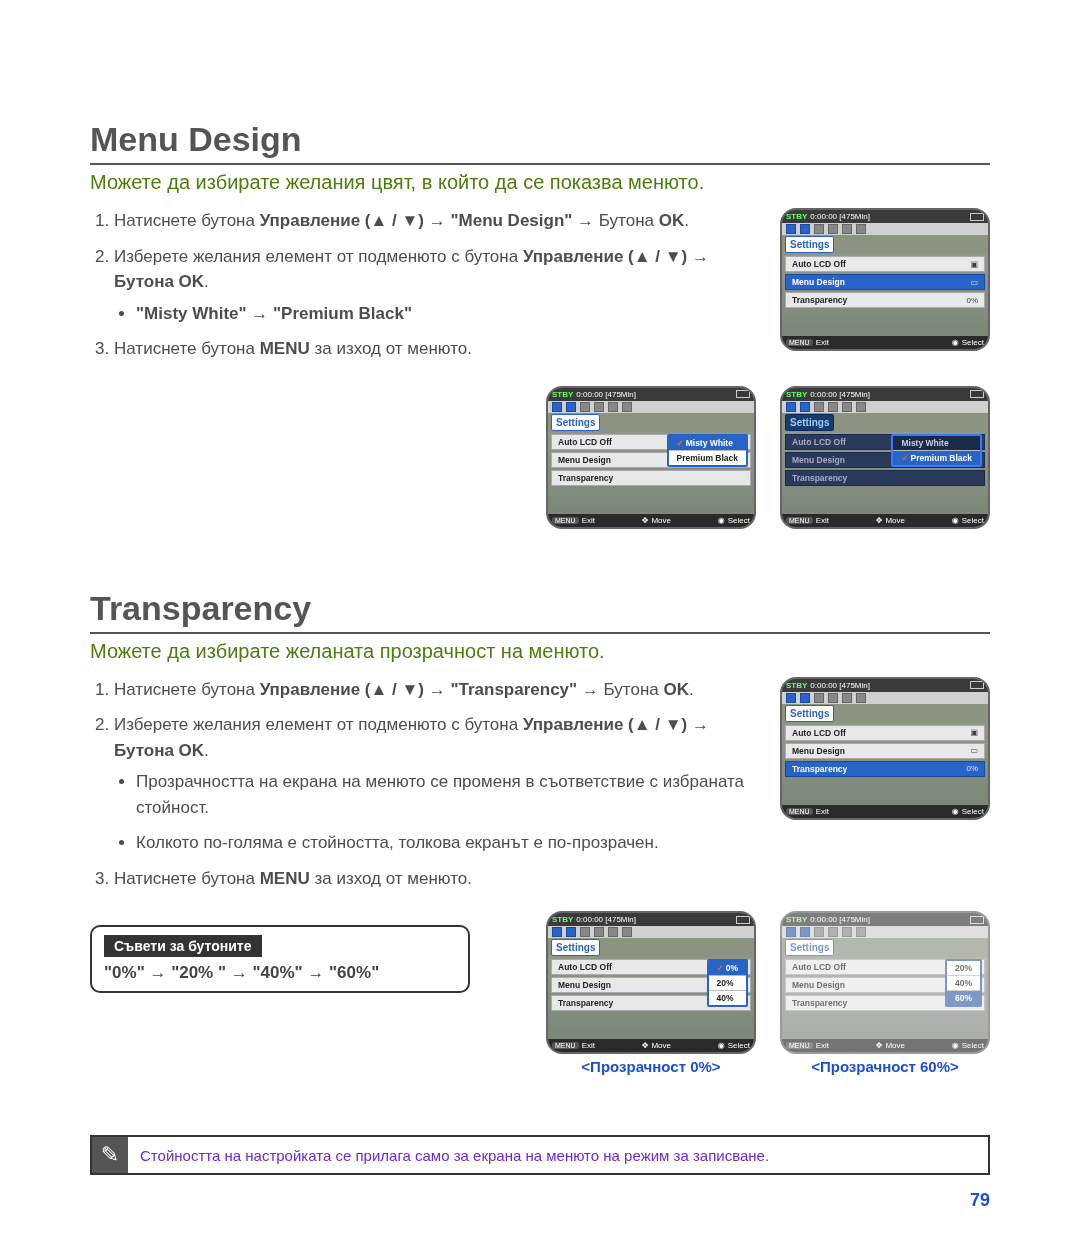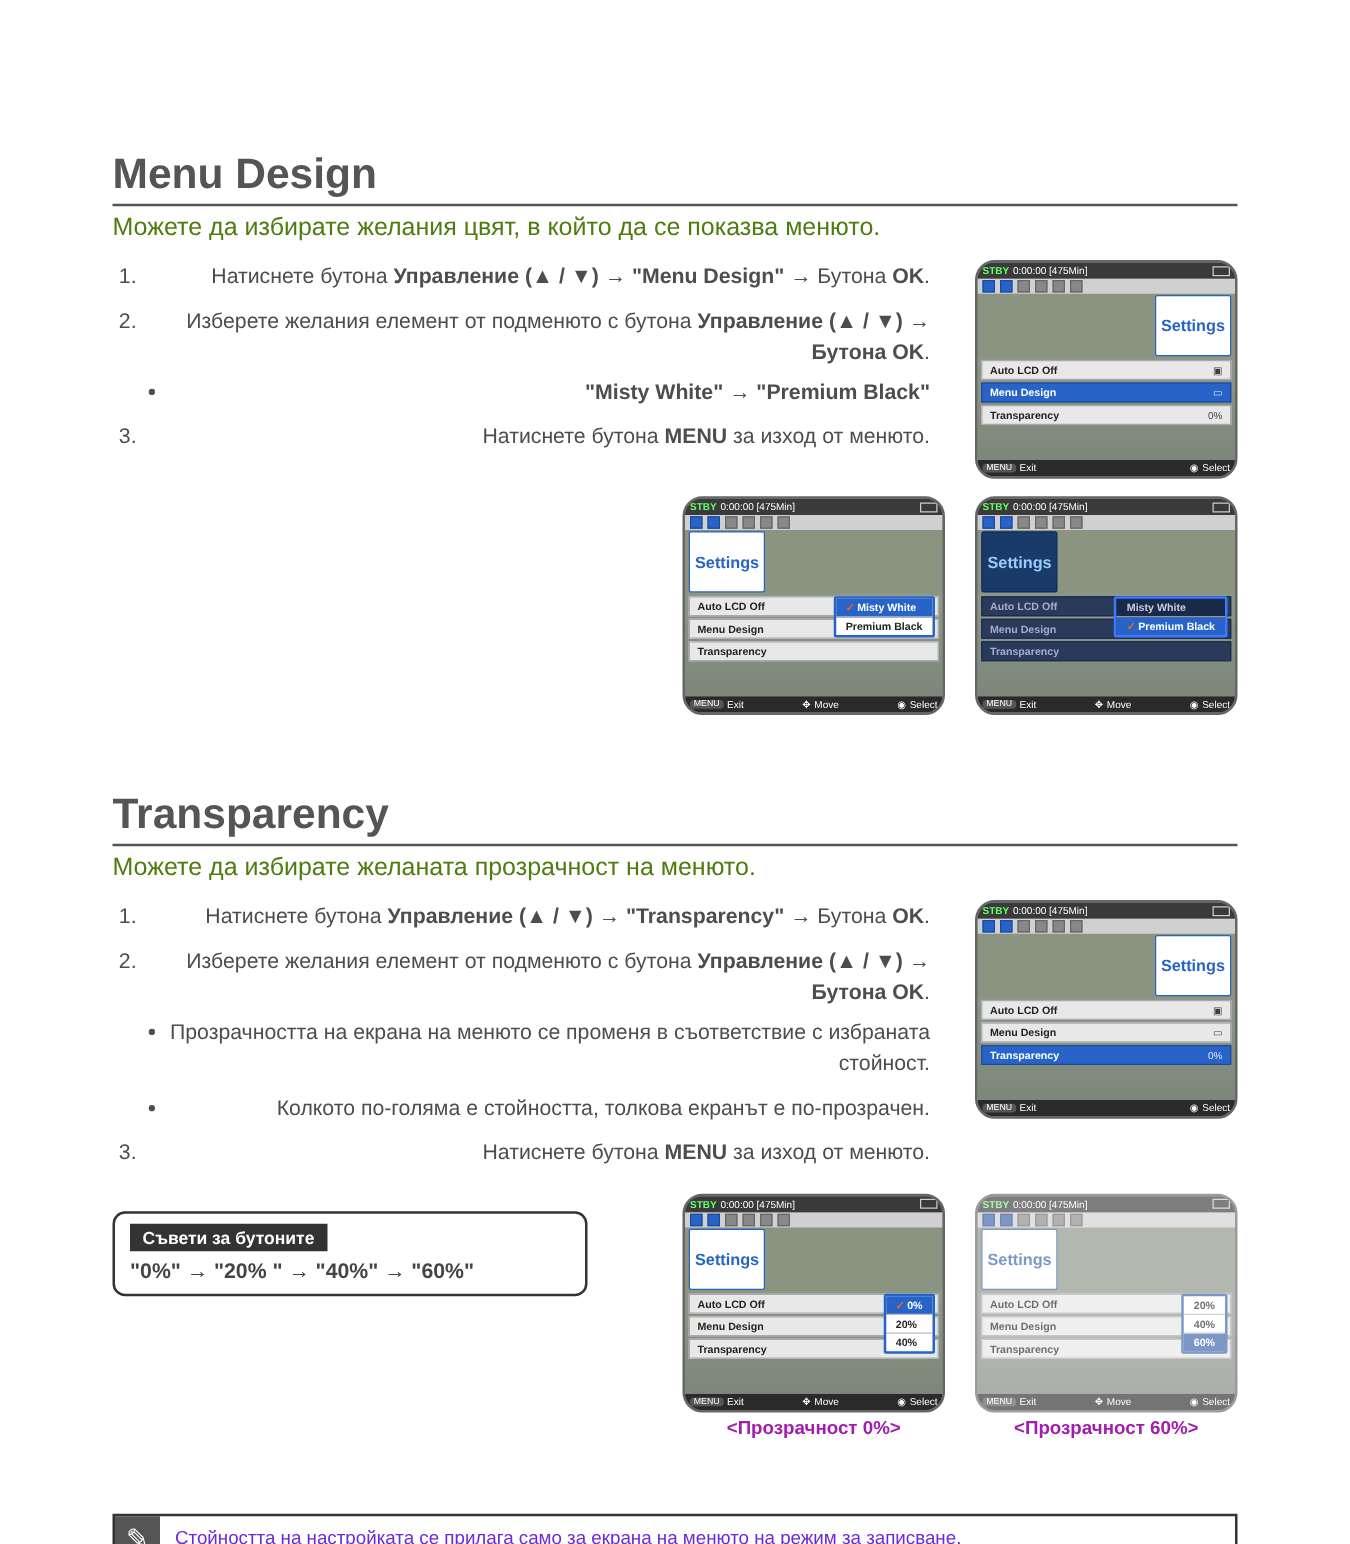--- a/index.html
+++ b/index.html
@@ -22,21 +22,20 @@
   }
   .intro {
     font-size: 20px;
     color: #4d7c0f;
     margin: 6px 0 14px 0;
   }
   .content-row {
     display: flex;
     align-items: flex-start;
     gap: 36px;
-    text-align: right;
   }
   ol.steps {
     margin: 0;
     padding-left: 24px;
     font-size: 17px;
     color: #4d4d4d;
     flex: 1;
   }
   ol.steps li { margin-bottom: 10px; line-height: 1.5; }
   .b { font-weight: bold; }
@@ -79,22 +78,22 @@
     font-size: 8px;
     color: #333;
   }
   .cam-row2 .iconbox { width:10px; height:10px; background:#2864c8; border:1px solid #1a4a9c; }
   .cam-row2 .iconbox.g { background:#888; border-color:#666; }
   .cam-settings {
     background: #fff;
     color: #2864c8;
     font-weight: bold;
     border: 1px solid #2864c8;
-    font-size: 13px;
-    padding: 16px 4px;
+    font-size: 10px;
+    padding: 2px 4px;
     margin: 1px 3px;
     display: inline-block;
     border-radius: 2px;
   }
   .cam-body { position: relative; height: 82px; background: linear-gradient(#8d978a,#7c8779); }
   .menu-list {
     position: absolute; left: 3px; top: 2px; right: 3px;
   }
   .menu-item {
     background: #e8e8e8;
@@ -170,21 +169,21 @@
     margin-top: 6px;
     color: #444;
   }
 
   .captions {
     display: flex;
     gap: 24px;
     justify-content: flex-end;
     margin-top: 4px;
   }
-  .captions .cap { width:210px; text-align:center; font-weight:bold; font-size:15px; color:#a21caf; }
+  .captions .cap { width:210px; text-align:center; font-weight:bold; font-size:15px; color:#1d4ed8; }
 
   .note-bar {
     border: 2px solid #333;
     margin-top: 28px;
     display: flex;
     align-items: center;
   }
   .note-icon {
     width: 36px;
     height: 36px;

